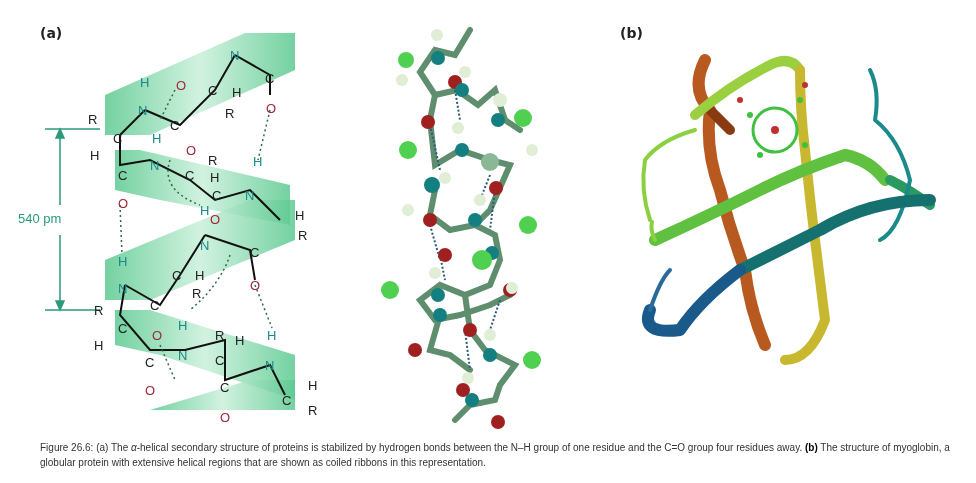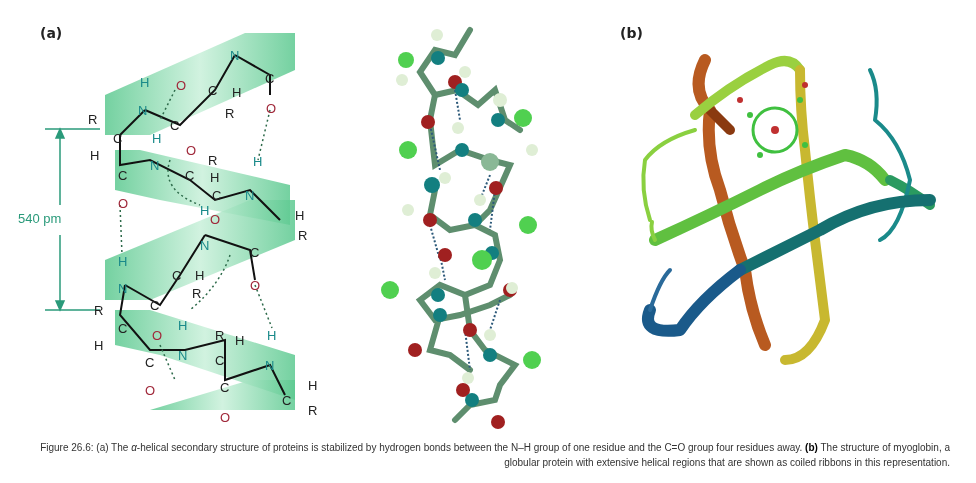--- a/index.html
+++ b/index.html
@@ -1,18 +1,18 @@
 <!DOCTYPE html>
 <html><head>
 <meta charset="utf-8">
 <style>
   html,body{margin:0;padding:0;background:#fff;}
   body{width:976px;height:483px;position:relative;overflow:hidden;font-family:"DejaVu Sans",sans-serif;}
   .panel-label{position:absolute;font-weight:bold;font-size:14px;color:#222;}
-  .caption{position:absolute;left:40px;top:440px;width:910px;font-size:10px;line-height:15px;color:#333;font-family:"Liberation Sans",sans-serif;text-align:right;}
+  .caption{position:absolute;left:40px;top:440px;width:910px;font-size:10px;line-height:15px;color:#333;font-family:"Liberation Sans",sans-serif;}
   .caption b{font-weight:bold;color:#000;}
   svg{position:absolute;}
   .atom-text{font-family:"Liberation Sans",sans-serif;font-size:13px;}
 </style>
 </head>
 <body>
 
 <div class="panel-label" style="left:40px;top:25px;">(a)</div>
 <div class="panel-label" style="left:620px;top:25px;">(b)</div>
 

